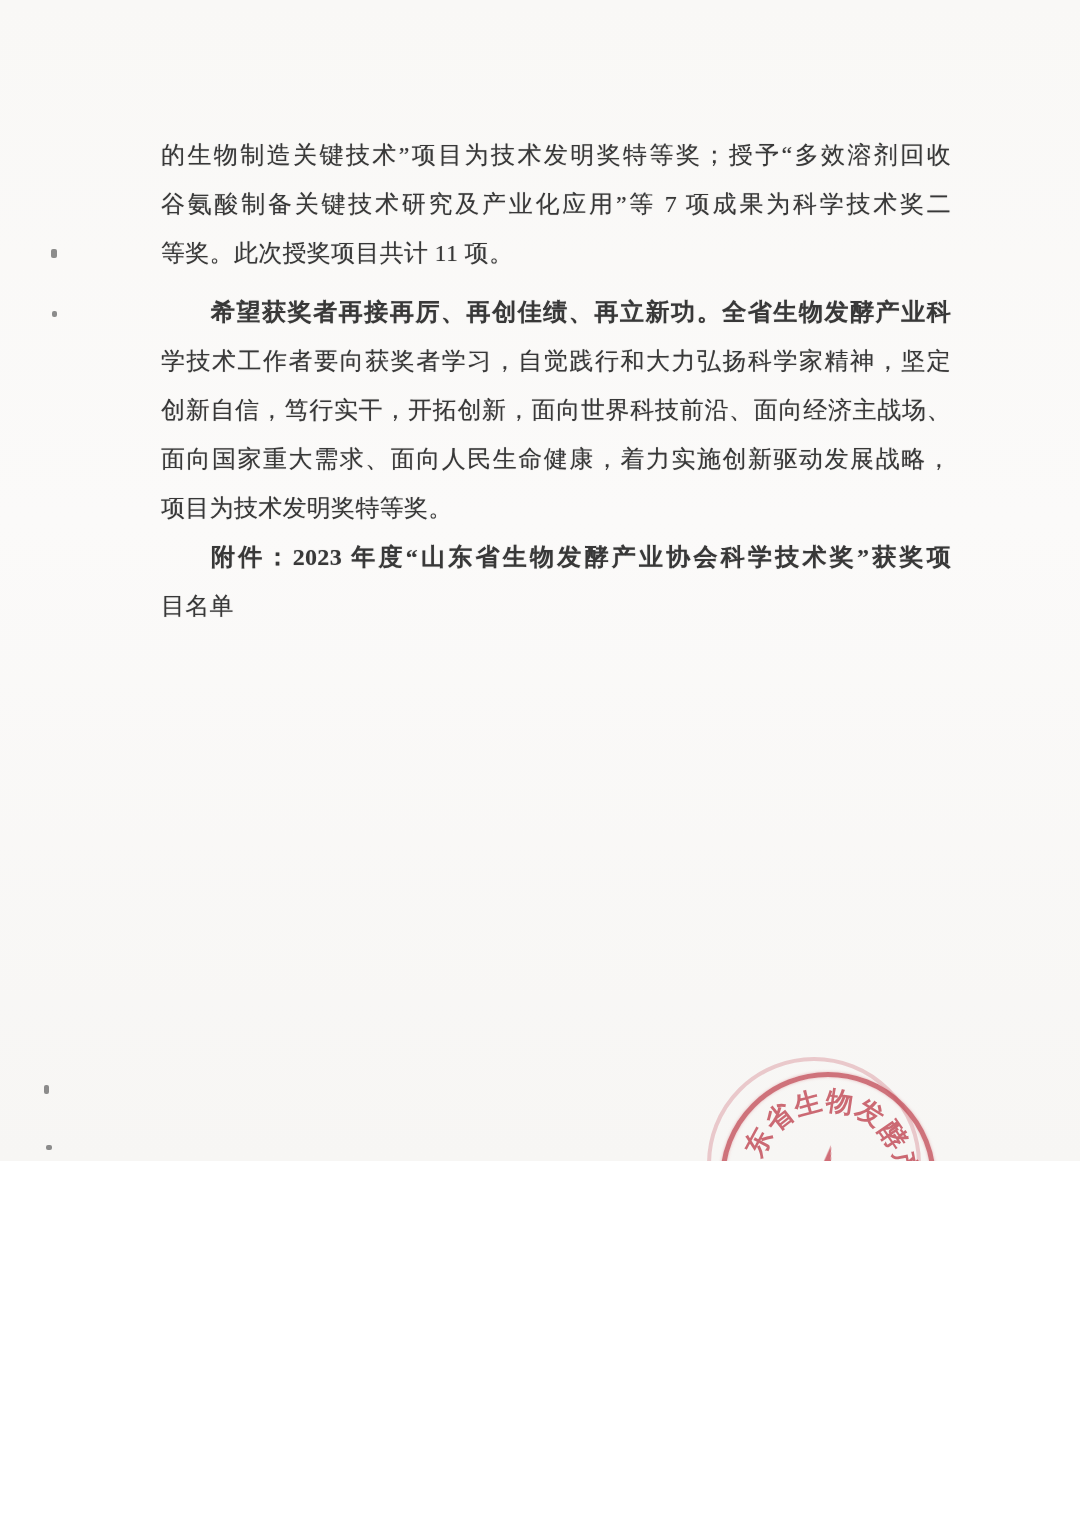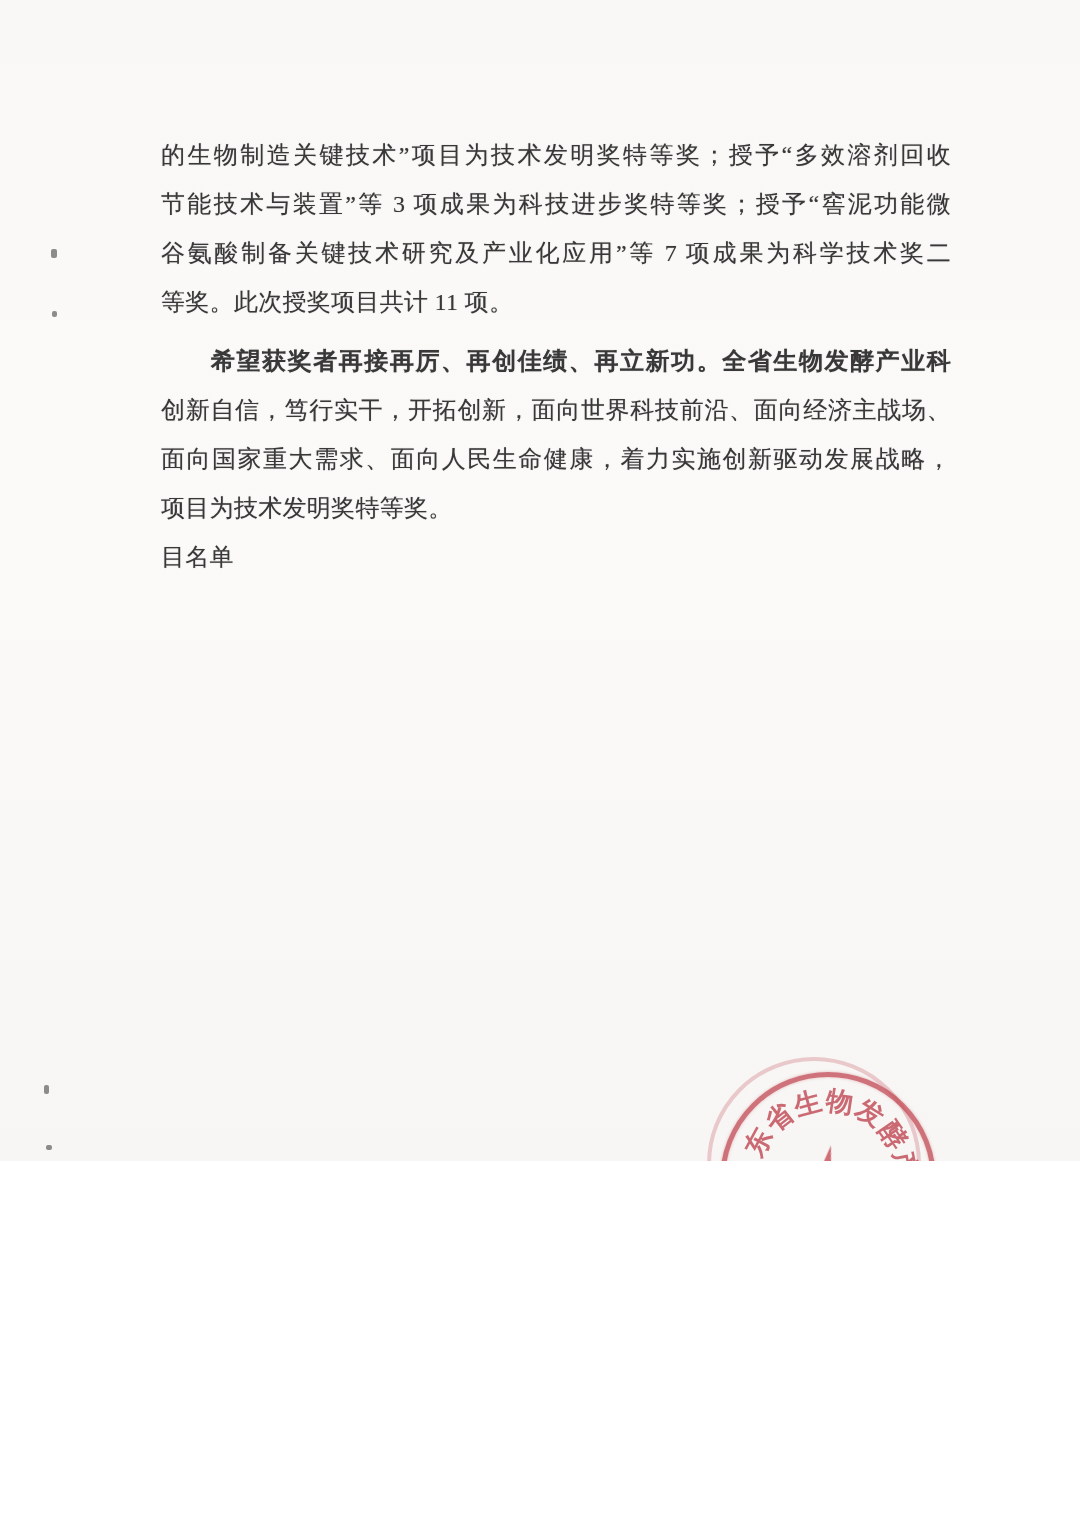--- a/index.html
+++ b/index.html
@@ -70,31 +70,32 @@
   }
 </style>
 </head>
 <body>
 
 <div class="page">
 
   <div class="body-text">
       <div class="para">
         <div class="line j">的生物制造关键技术”项目为技术发明奖特等奖；授予“多效溶剂回收</div>
-        <div class="line j">节能技术与装置”等 3 项成果为科技进步奖特等奖；授予“窖泥功能微</div>
         <div class="line j">谷氨酸制备关键技术研究及产业化应用”等 7 项成果为科学技术奖二</div>
         <div class="line">等奖。此次授奖项目共计 11 项。</div>
       </div>
       <div class="para gap">
         <div class="line j ind">希望获奖者再接再厉、再创佳绩、再立新功。全省生物发酵产业科</div>
+        <div class="line j">学技术工作者要向获奖者学习，自觉践行和大力弘扬科学家精神，坚定</div>
         <div class="line j">创新自信，笃行实干，开拓创新，面向世界科技前沿、面向经济主战场、</div>
         <div class="line j">面向国家重大需求、面向人民生命健康，着力实施创新驱动发展战略，</div>
         <div class="line">项目为技术发明奖特等奖。</div>
       </div>
       <div class="para">
+        <div class="line j ind">附件：2023 年度“山东省生物发酵产业协会科学技术奖”获奖项</div>
         <div class="line">目名单</div>
       </div>
     </div>
 
   <div class="sig-org">山东省生物发酵产业协会</div>
   <div class="sig-date">2023 年 5 月 12 日</div>
 
   <div class="seal">
     <div class="seal-ring ghost"></div>
     <div class="seal-ring"></div>

